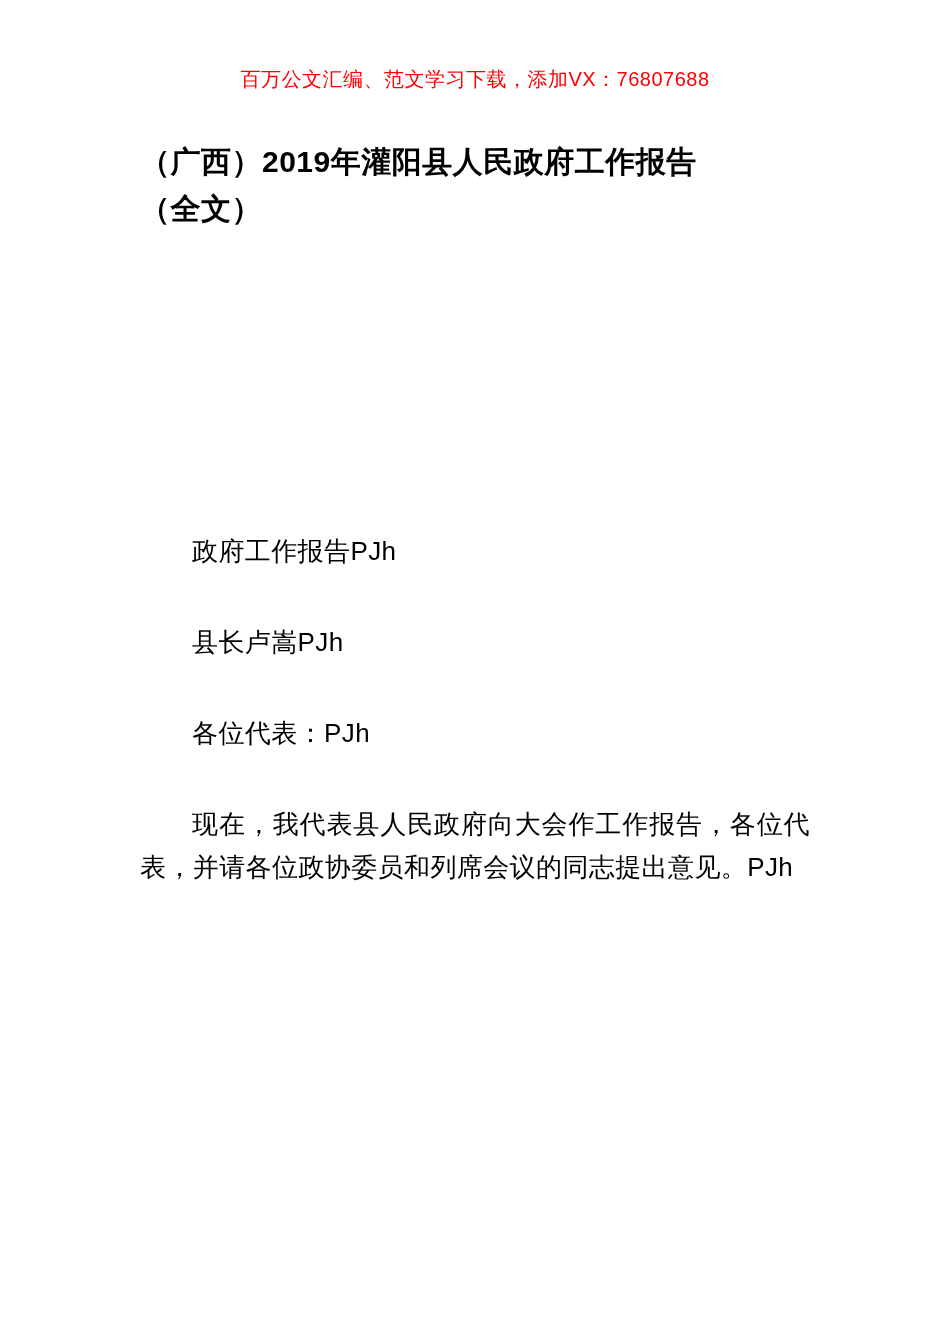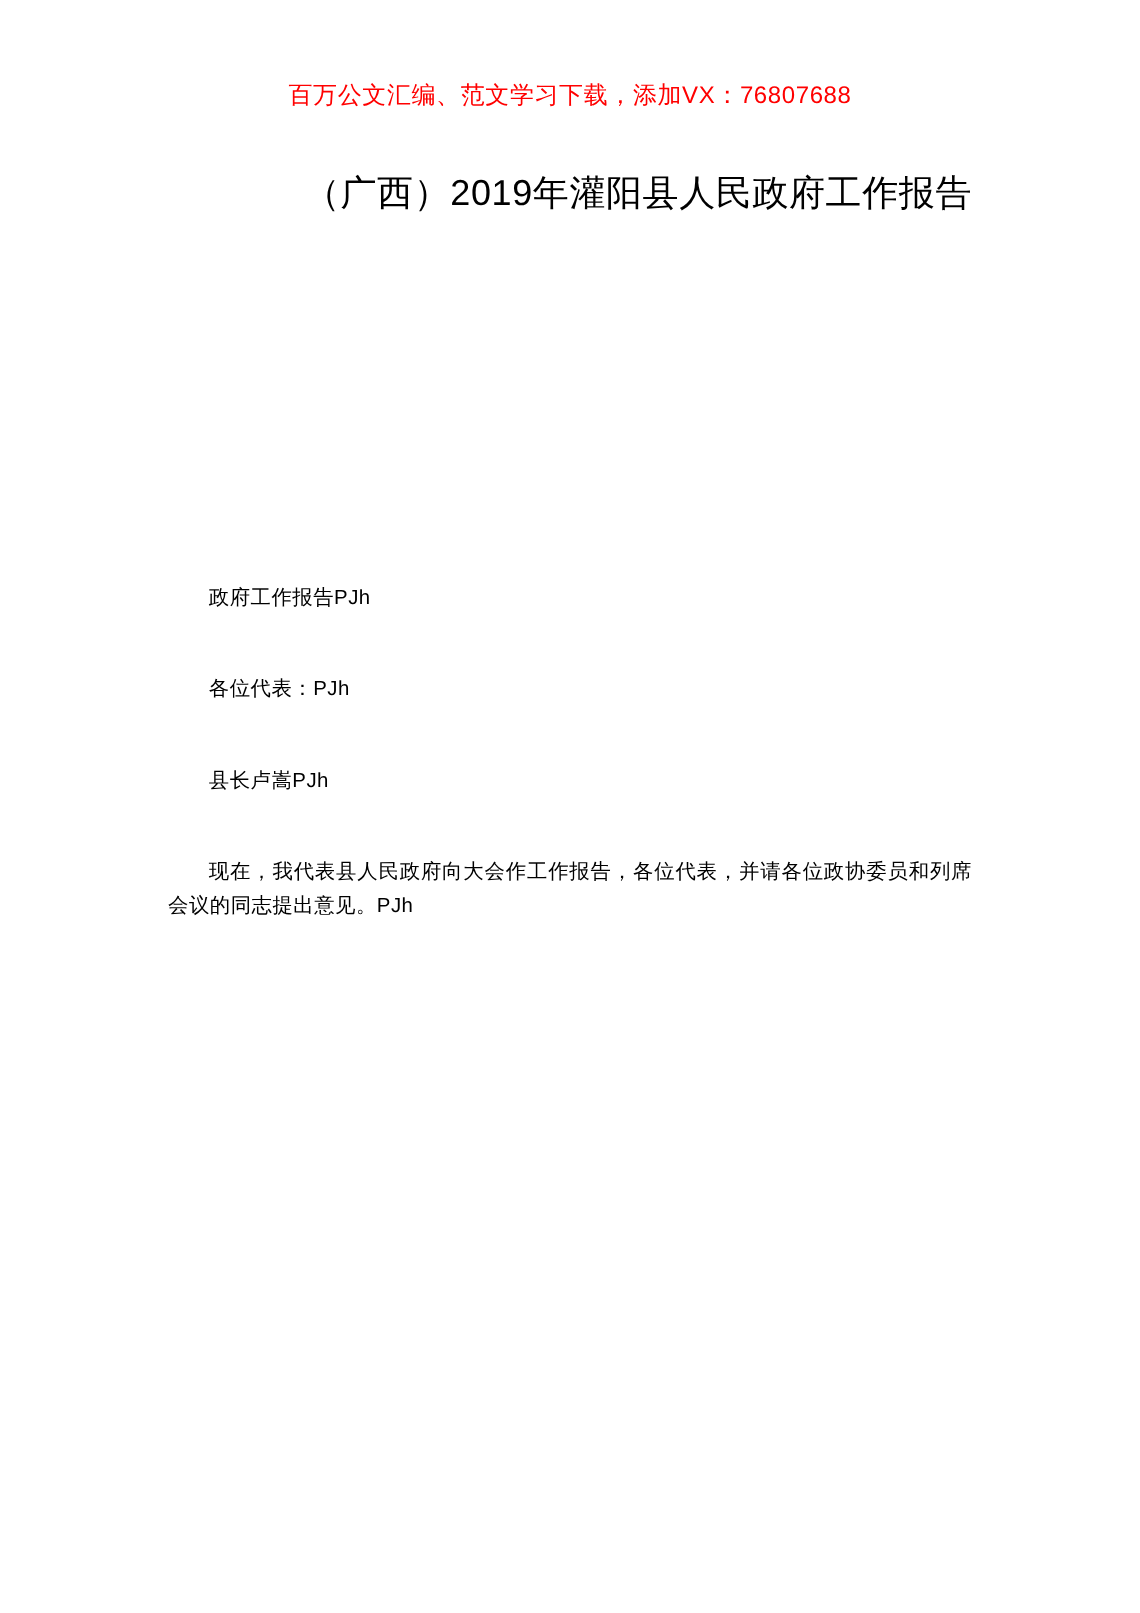--- a/index.html
+++ b/index.html
@@ -25,35 +25,35 @@
   .watermark {
     text-align: center;
     color: #ff0000;
     font-size: 20px;
     letter-spacing: 0.5px;
     padding-top: 66px;
     font-weight: 400;
     white-space: nowrap;
   }
   .doc-title {
-    text-align: right;
-    font-weight: normal;
+    text-align: left;
+    font-weight: bold;
     font-size: 30px;
     line-height: 1.55;
     margin-top: 46px;
     letter-spacing: 0.5px;
   }
   .title-line2 {
     display: block;
   }
   .spacer-block {
     height: 278px;
   }
   .body-block {
-    font-size: 17px;
+    font-size: 26px;
     line-height: 1.62;
     letter-spacing: 0.4px;
   }
   .para {
     margin: 0 0 49px 0;
     text-indent: 2em;
     text-align: justify;
   }
   .para:last-child {
     margin-bottom: 0;
@@ -61,24 +61,25 @@
 </style>
 </head>
 <body>
 
 <div class="page">
 
   <div class="watermark">百万公文汇编、范文学习下载，添加VX：76807688</div>
 
   <h1 class="doc-title">
     <span>（广西）2019年灌阳县人民政府工作报告</span>
+    <span class="title-line2">（全文）</span>
   </h1>
 
   <div class="spacer-block"></div>
 
   <div class="body-block">
     <p class="para">政府工作报告PJh</p>
+    <p class="para">县长卢嵩PJh</p>
     <p class="para">各位代表：PJh</p>
-    <p class="para">县长卢嵩PJh</p>
     <p class="para">现在，我代表县人民政府向大会作工作报告，各位代表，并请各位政协委员和列席会议的同志提出意见。PJh</p>
   </div>
 
 </div>
 
 </body></html>

